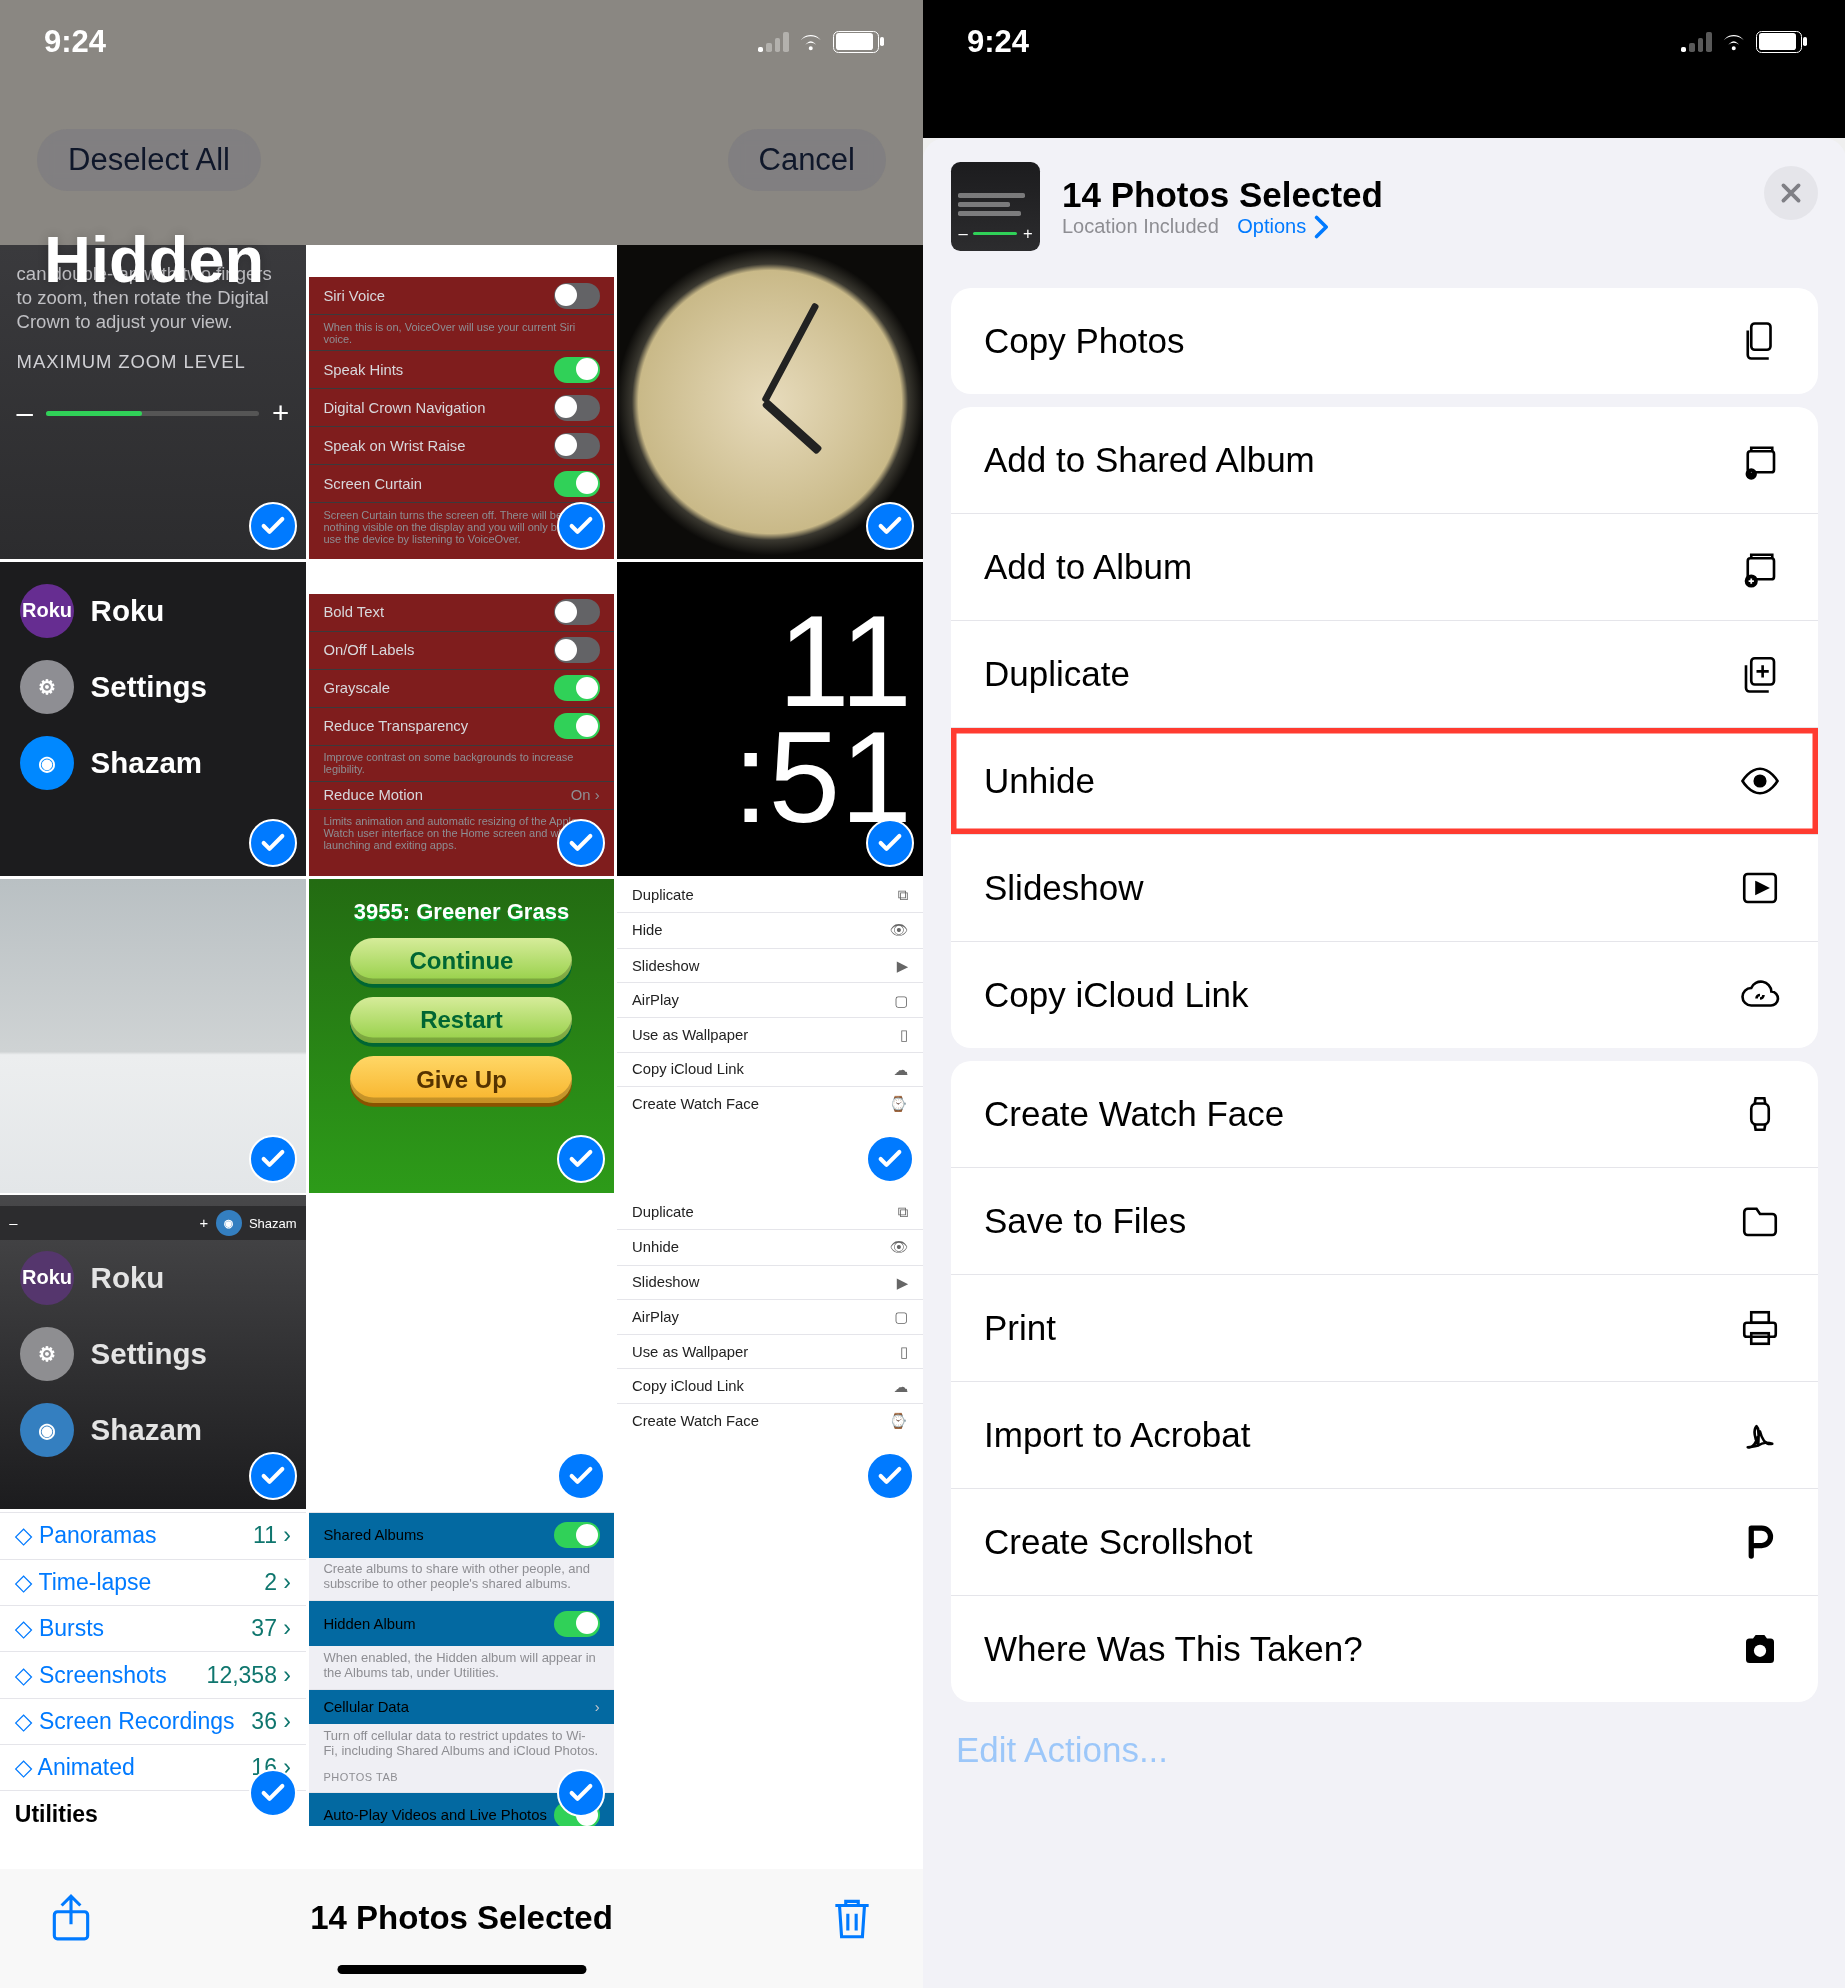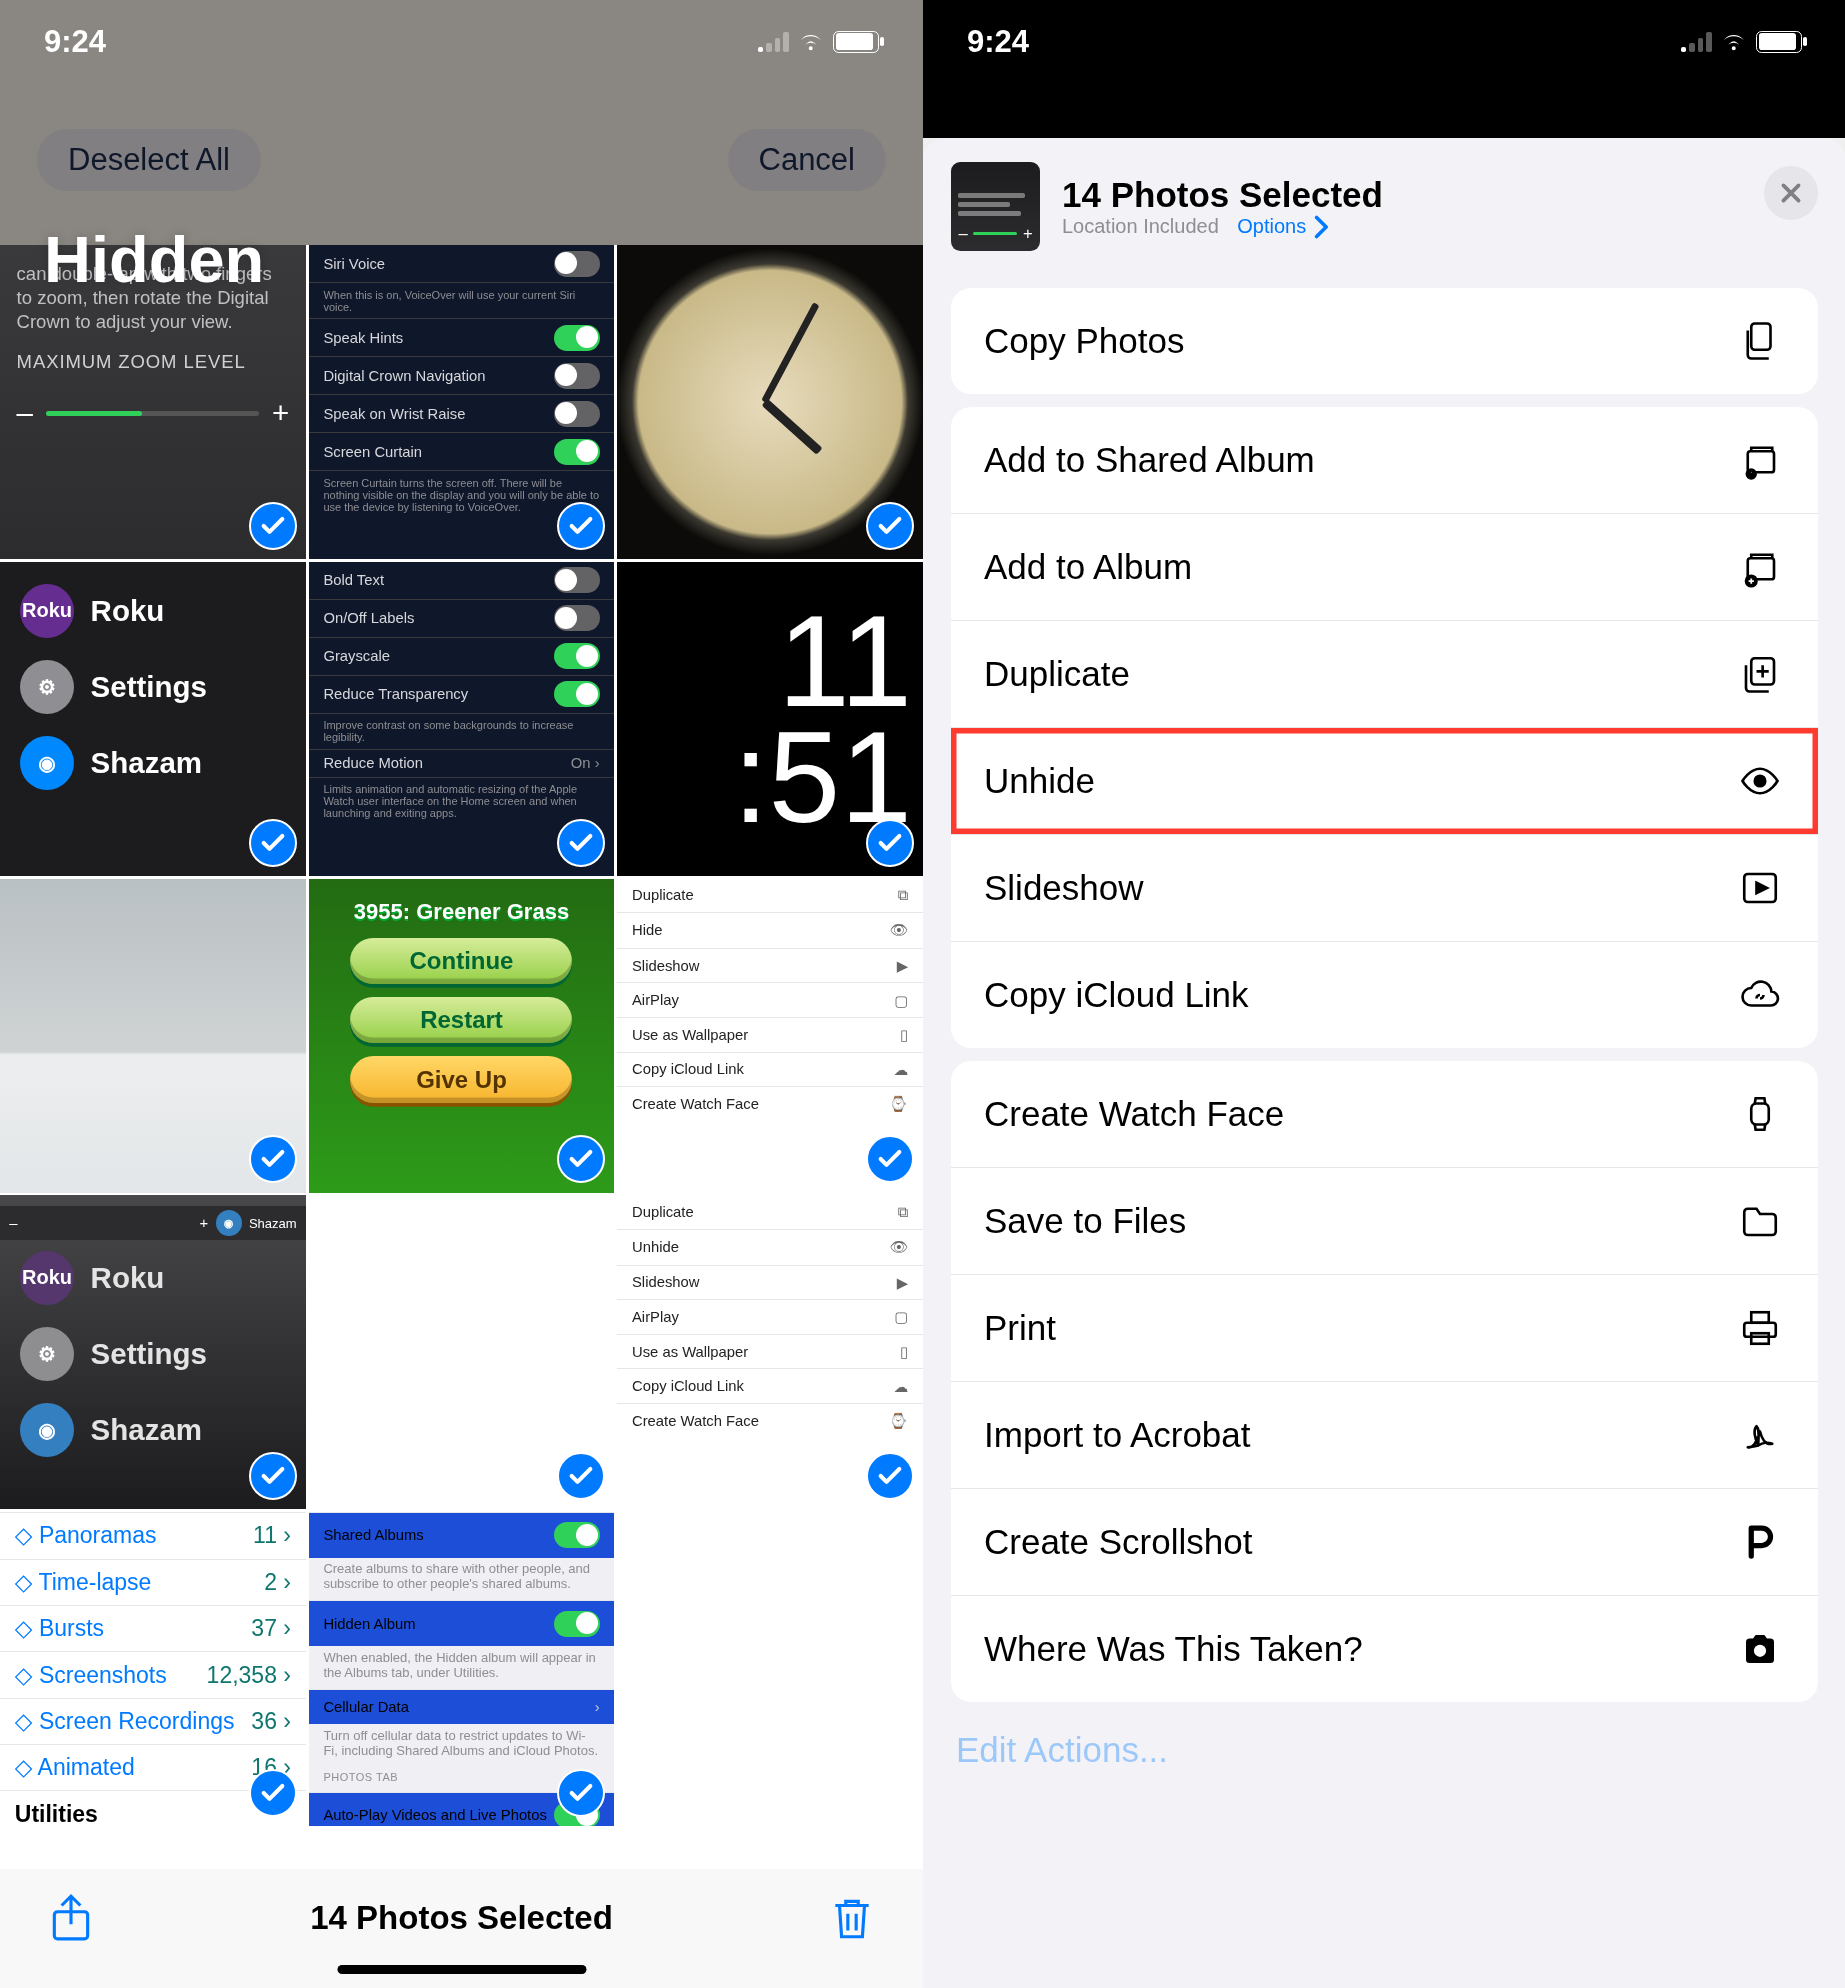--- a/index.html
+++ b/index.html
@@ -34,21 +34,21 @@
   .thumb .check svg { width:28px; height:28px; }
 
   
   .t-zoom { background:linear-gradient(#3a3a3d,#2c2c2e); color:#c0c0c4; padding:16.6px 16.6px; font-size:18.5px; line-height:1.3; }
   .t-zoom .mz { margin-top:16.6px; font-size:18.5px; letter-spacing:0.9px; color:#d0d0d4; }
   .t-zoom .slider { margin-top:20px; display:flex; align-items:center; gap:13px; }
   .t-zoom .bar { flex:1; height:5.5px; border-radius:2.8px; background:#555; position:relative; }
   .t-zoom .bar::before { content:""; position:absolute; left:0; top:0; bottom:0; width:45%; background:#30d158; border-radius:2.8px; }
   .t-zoom .pm { color:#fff; font-size:29.5px; font-weight:300; }
 
-  .t-settings { background:#0f172a; }
+  .t-settings { background:#7f1d1d;margin-top:32px; }
   .row { display:flex; align-items:center; justify-content:space-between; padding:5.5px 14.8px; color:#d8d8dc; font-size:14.8px; border-top:0.9px solid #3a3a3c; }
   .row:first-child{border-top:none;}
   .toggle { width:46px; height:26px; border-radius:13px; background:#636366; position:relative; }
   .toggle.on { background:#30d158; }
   .toggle::after { content:""; width:22px; height:22px; background:#fff; border-radius:50%; position:absolute; top:1.8px; left:1.8px; }
   .toggle.on::after { left:auto; right:1.8px; }
   .row .sub { font-size:11px; color:#8e8e93; }
 
   .t-watch { background:radial-gradient(circle at 50% 50%, #e7dbbc 0%, #c9b988 60%, #3a3830 63%, #0c0b09 70%); position:relative; }
   .t-watch .face { position:absolute; inset:16.6px; border-radius:50%; }
@@ -79,21 +79,21 @@
   .t-menu .m { display:flex; justify-content:space-between; align-items:center; padding:8.3px 14.8px; color:#222; border-top:0.9px solid #e5e5ea; }
   .t-menu .m:first-child{border-top:none;}
   .t-menu .m .ic{ color:#666; }
 
   .t-albums { background:#fff; font-size:23px; }
   .t-albums .m { display:flex; justify-content:space-between; padding:9.2px 14.8px; color:#007aff; border-top:0.9px solid #e5e5ea; }
   .t-albums .m .cnt{color:#0f766e;}
   .t-albums .util{font-weight:600;color:#000;}
 
   .t-shared { background:#efeff4; font-size:14.8px; }
-  .t-shared .m { display:flex; justify-content:space-between; align-items:center; padding:9.2px 14.8px; color:#000; background:#1d4ed8; border-top:0.9px solid #e5e5ea; }
+  .t-shared .m { display:flex; justify-content:space-between; align-items:center; padding:9.2px 14.8px; color:#000; background:#0369a1; border-top:0.9px solid #e5e5ea; }
   .t-shared .sub { font-size:13px; color:#8e8e93; padding:3.7px 14.8px 9.2px; }
 
   
   #left .toolbar { position:absolute; left:0; right:0; bottom:0; height:120px; background:#f8f8f8; display:flex; align-items:center; justify-content:space-between; padding:0 46px 22px; }
   .tb-icon { width:50px; height:50px; color:#007aff; }
   .tb-label { font-size:33px; font-weight:600; color:#000; }
   .home-ind { position:absolute; left:50%; bottom:14.8px; transform:translateX(-50%); width:249px; height:9.2px; border-radius:5.5px; background:#000; }
 
   
   #right { background:#efefef; }

